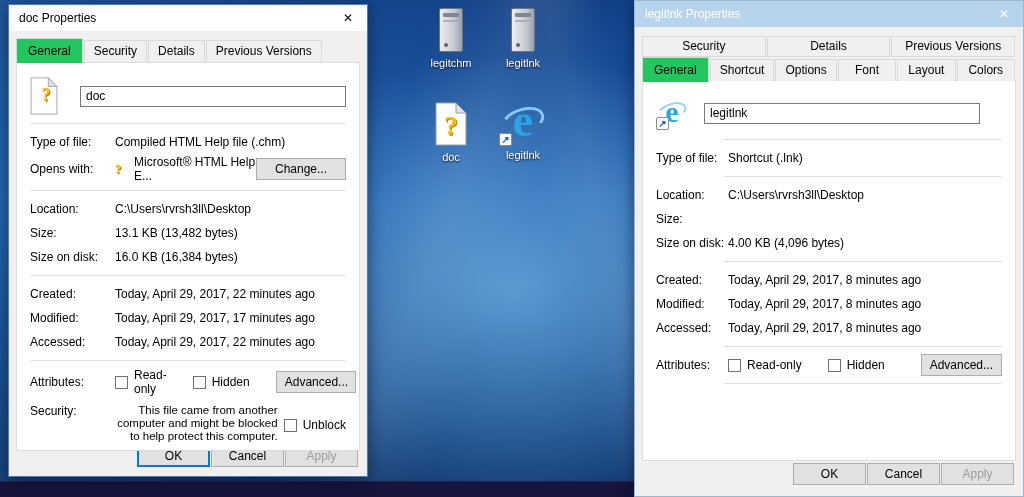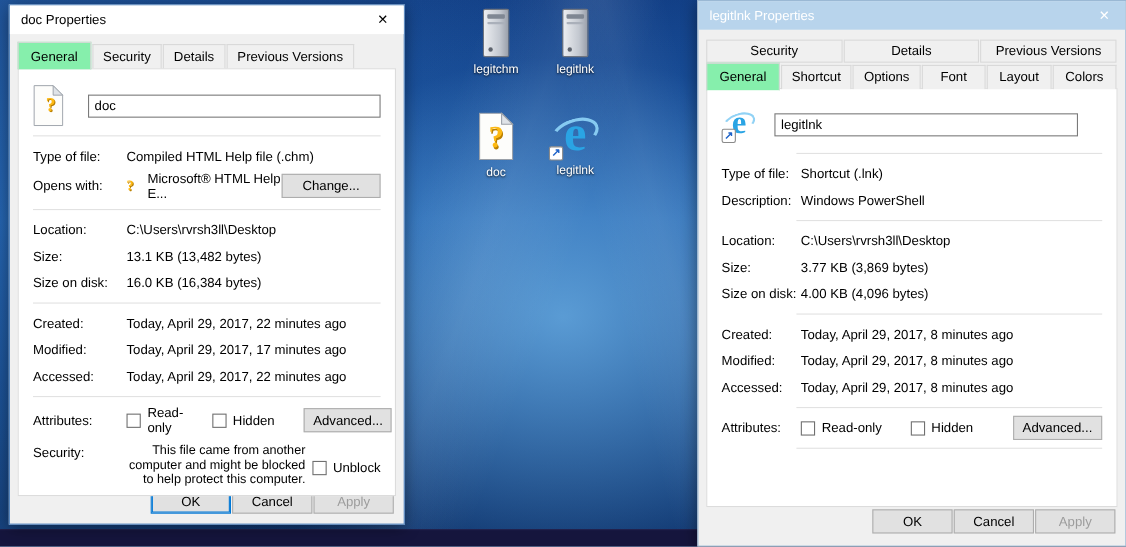--- a/index.html
+++ b/index.html
@@ -76,21 +76,21 @@
   .titlebar .title { font-size:12px;text-align:center; }
   .close-btn {
     margin-left:auto; width:38px; height:26px; text-align:center; line-height:26px;
     font-size:12px; cursor:default;
   }
   .tabs { display:flex; align-items:flex-end; position:relative; z-index:3; }
   .tab {
     background:#f0f0f0; border:1px solid #d9d9d9; border-bottom:none;
     padding:3px 9px 4px; font-size:12px; white-space:nowrap; margin-right:1px;
   }
-  .tab.active { background:#86efac; padding:5px 11px 5px; margin-bottom:-1px; position:relative; z-index:4; }
+  .tab.active { background:#22c55e; padding:5px 11px 5px; margin-bottom:-1px; position:relative; z-index:4; }
   .tabpage { background:#fff; border:1px solid #dcdcdc; position:relative; z-index:2; }
   .hr { height:1px; background:#e2e2e2; margin:7px 0; }
   .frow { display:flex; align-items:center; min-height:22px; margin:2px 0; }
   .flabel { flex:0 0 85px; }
   .fvalue { flex:1; }
   .btn {
     min-width:73px; height:22px; background:#e1e1e1; border:1px solid #adadad;
     font-family:inherit; font-size:12px; color:#000; padding:0 8px;
   }
   .btn.default { border:1px solid #0078d7; box-shadow:inset 0 0 0 1px #0078d7; }
@@ -319,34 +319,29 @@
         </div>
         <input class="file-input" type="text" style="margin-right: 22px;" value="legitlnk">
       </div>
 
       <div class="hr"></div>
 
       <div class="frow">
         <span class="flabel">Type of file:</span>
         <span class="fvalue">Shortcut (.lnk)</span>
       </div>
-      <div class="frow">
-        <span class="flabel">Description:</span>
-        <span class="fvalue">Windows PowerShell</span>
-      </div>
 
       <div class="hr"></div>
 
       <div class="frow">
         <span class="flabel">Location:</span>
         <span class="fvalue">C:\Users\rvrsh3ll\Desktop</span>
       </div>
       <div class="frow">
         <span class="flabel">Size:</span>
-        <span class="fvalue">3.77 KB (3,869 bytes)</span>
       </div>
       <div class="frow">
         <span class="flabel">Size on disk:</span>
         <span class="fvalue">4.00 KB (4,096 bytes)</span>
       </div>
 
       <div class="hr"></div>
 
       <div class="frow">
         <span class="flabel">Created:</span>

